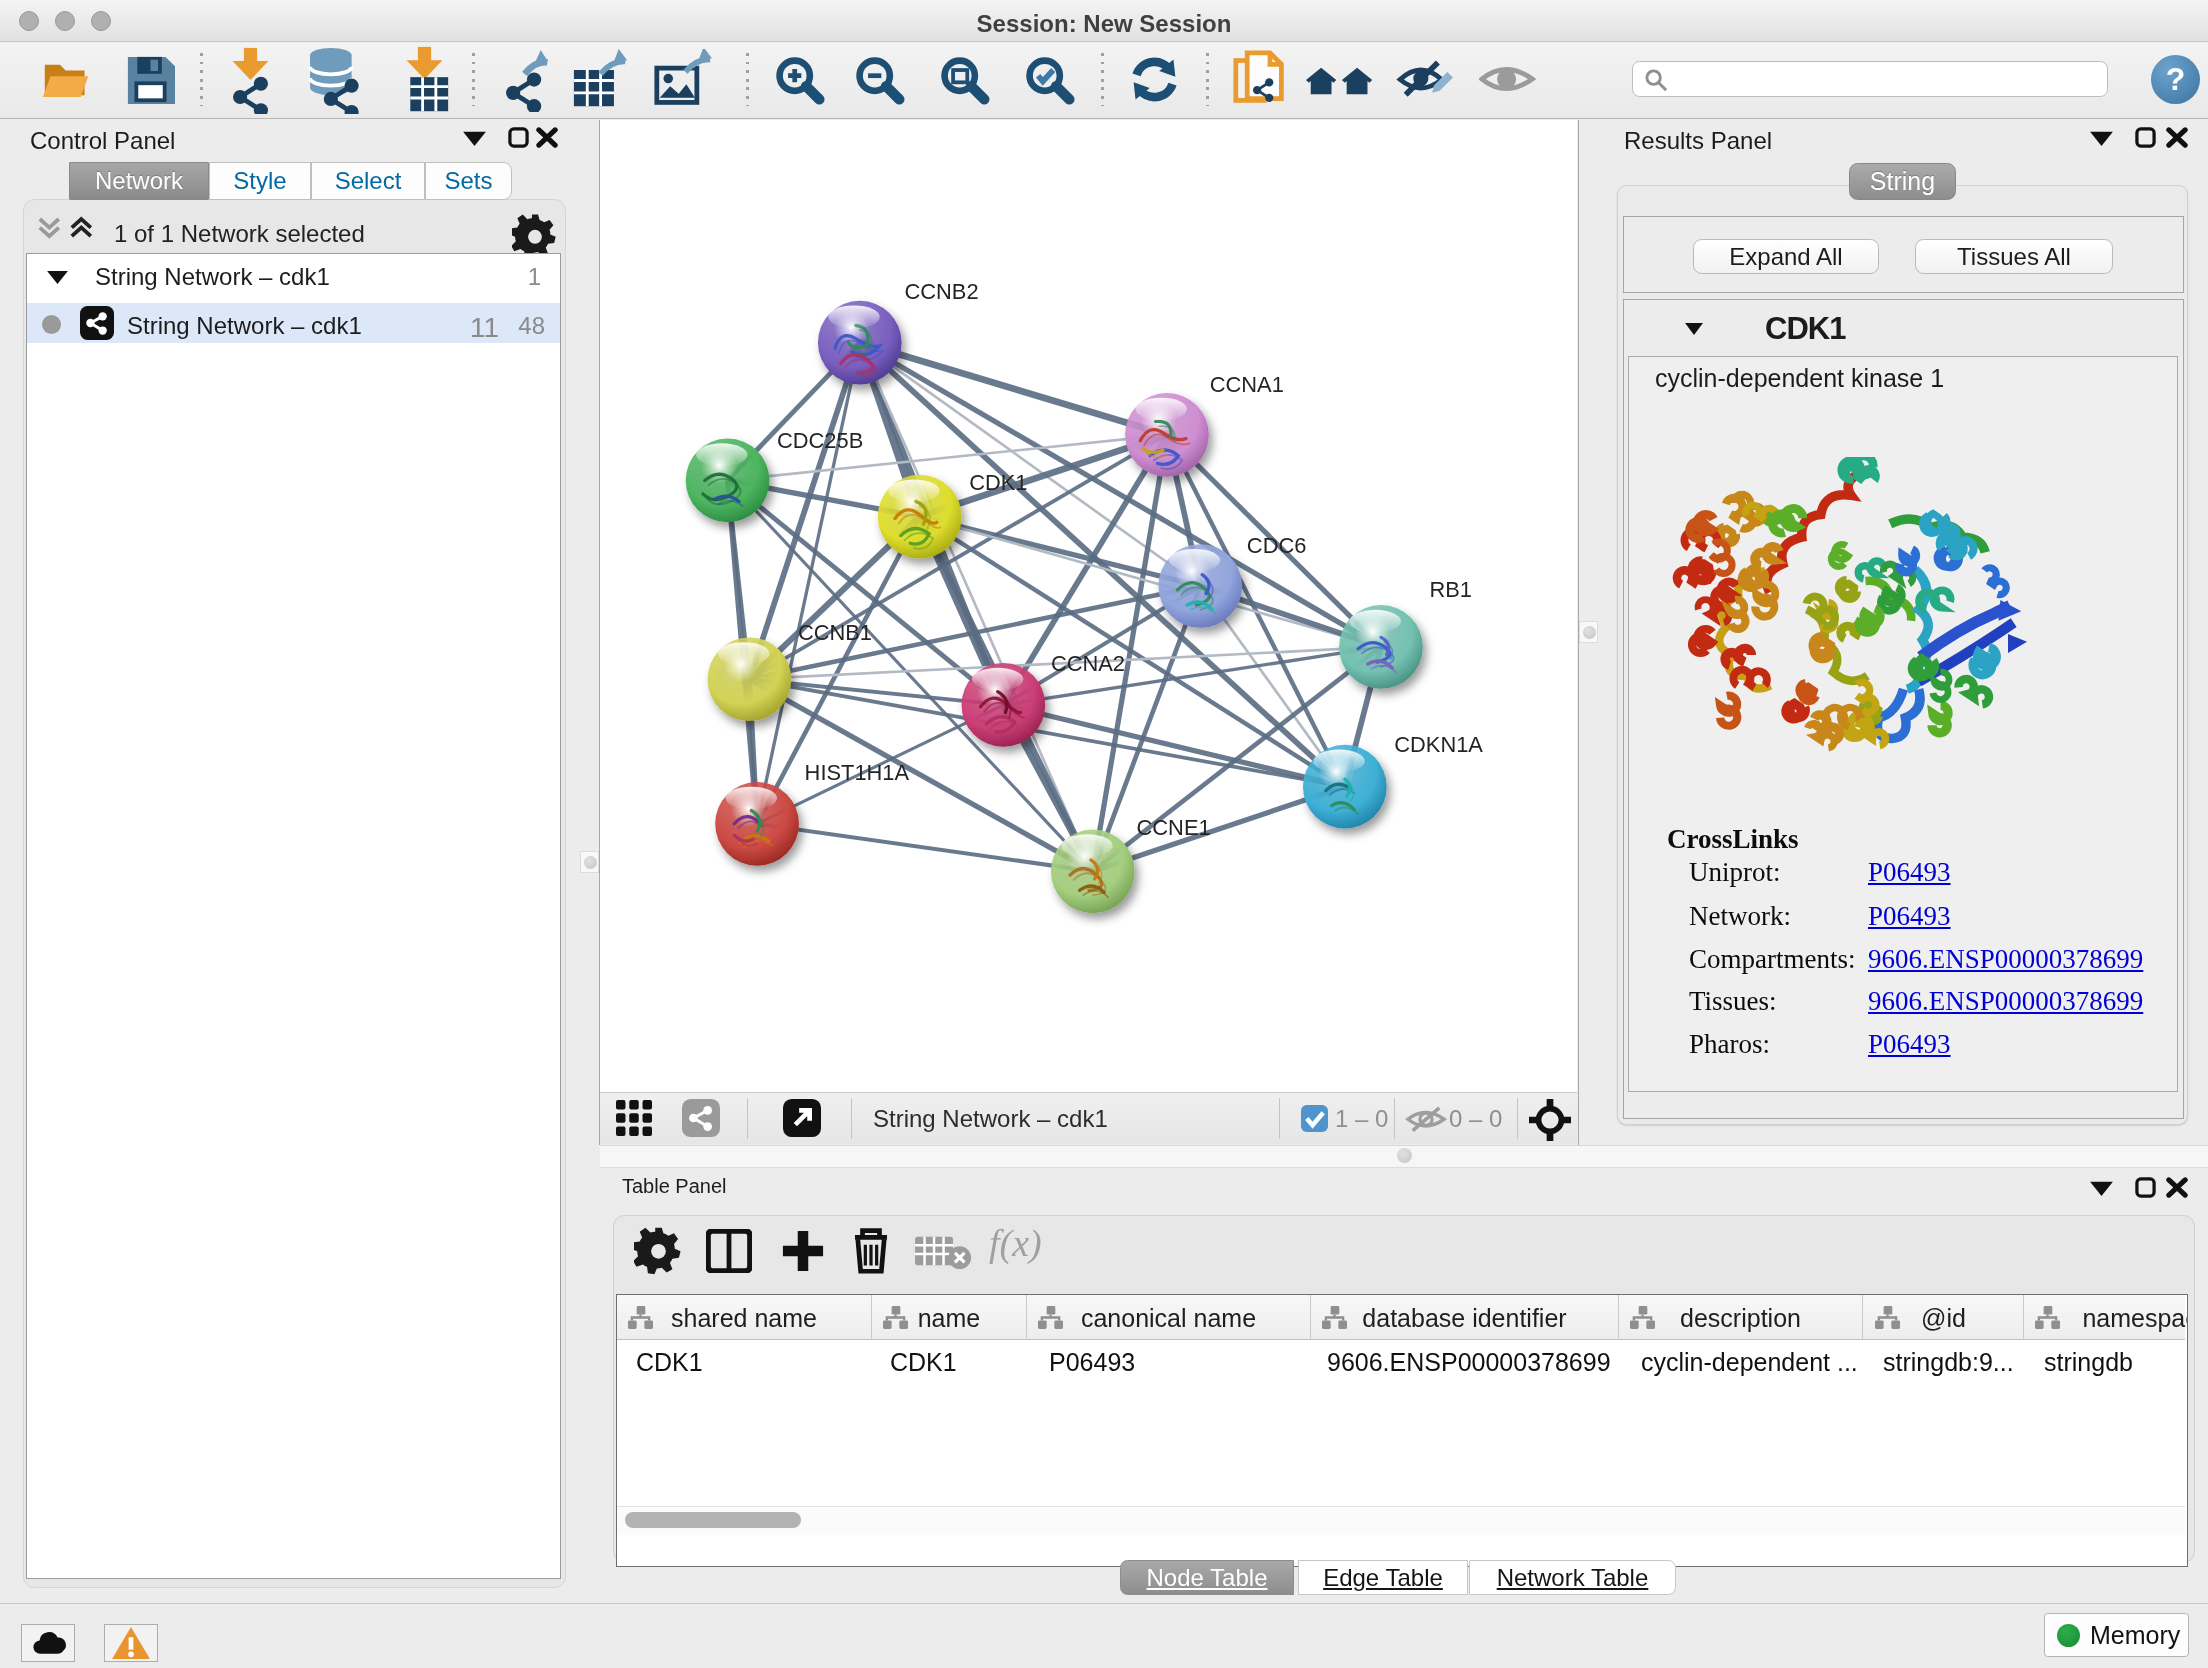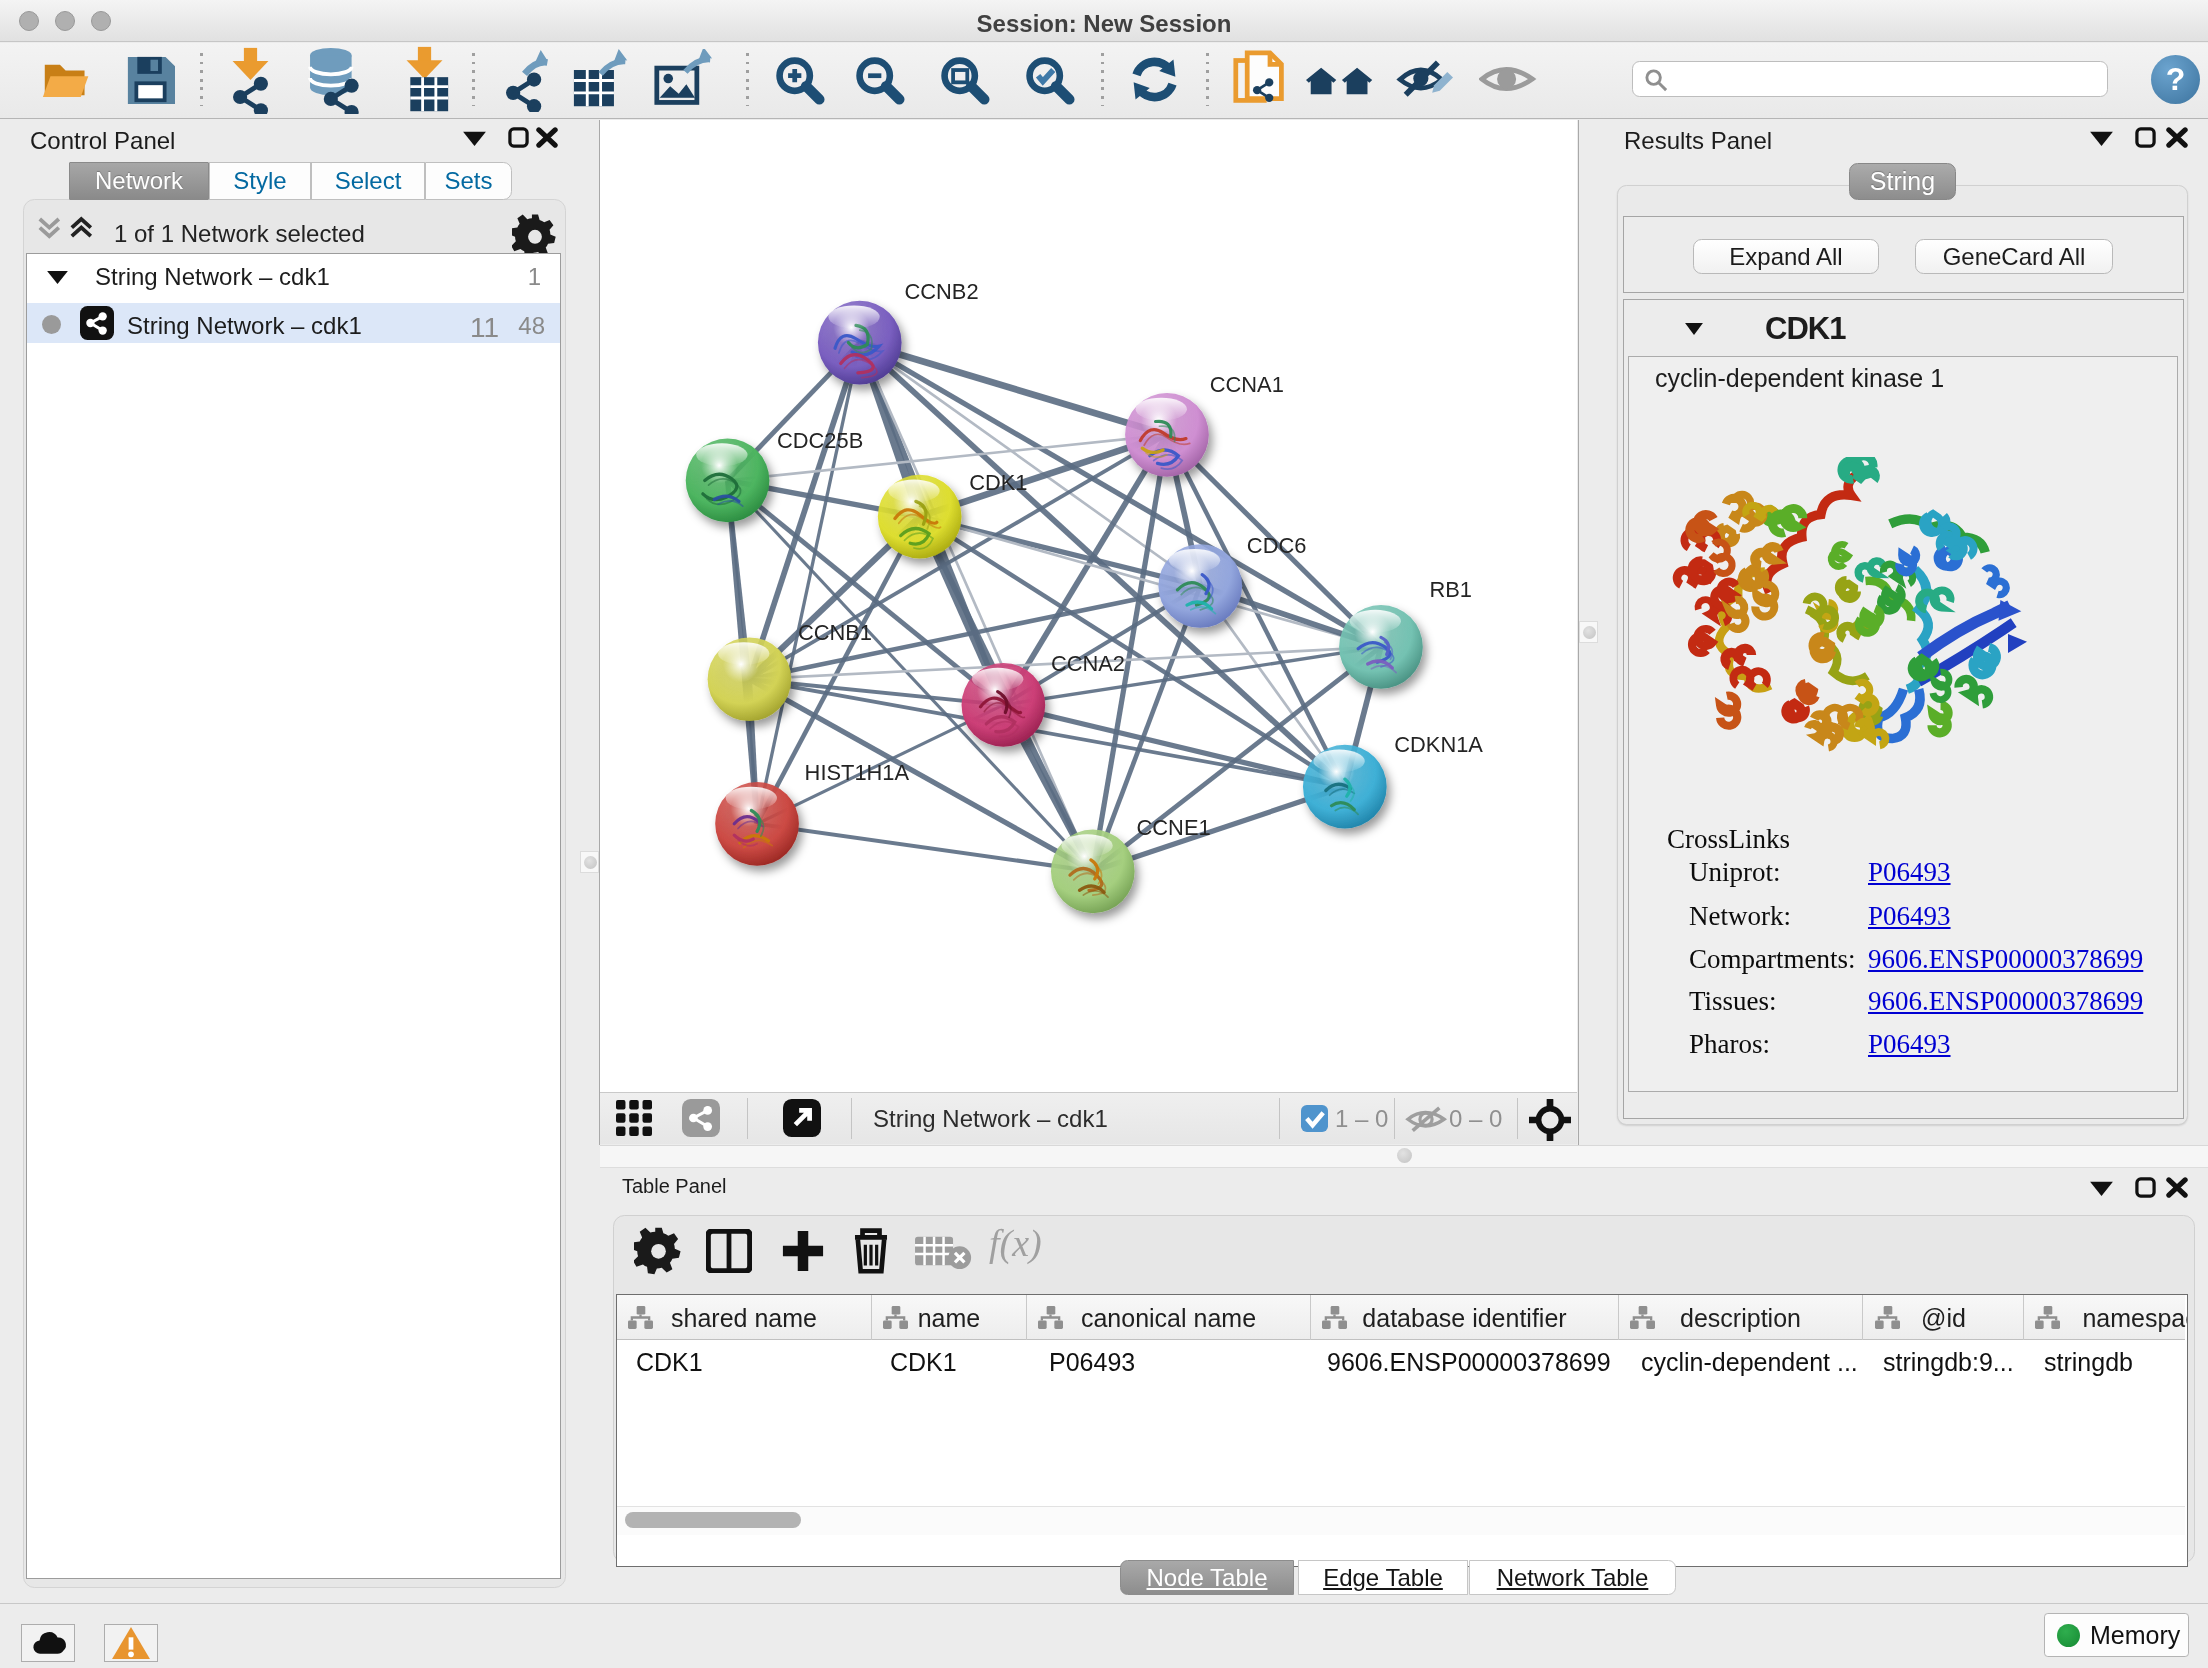--- a/index.html
+++ b/index.html
@@ -625,21 +625,21 @@
 <svg class="abs" style="left:2135px;top:127px" width="21" height="21" viewBox="0 0 22 22">
     <rect x="2" y="2" width="18" height="18" rx="4" fill="none" stroke="#111" stroke-width="3.4"></rect>
   </svg>
 <svg class="abs" style="left:2166px;top:127px" width="22" height="21" viewBox="0 0 23 22">
     <path d="M3 3 L20 19 M20 3 L3 19" stroke="#111" stroke-width="5.4" stroke-linecap="round"></path>
   </svg>
 <div class="abs" style="left:1617px;top:185px;width:571px;height:940px;box-shadow:0 1px 1.9px rgba(0,0,0,.12);background:#eaeaea;border:1px solid #d0d0d0;border-radius:9.5px"></div>
 <div class="abs" style="left:1849px;top:163px;width:107px;height:37px;background:linear-gradient(#ababab,#8d8d8d);border:1px solid #888;border-radius:8.6px;color:#fff;font-size:25px;text-align:center;line-height:35px;text-shadow:0 -1px 1px rgba(0,0,0,.25)">String</div>
 <div class="abs" style="left:1623px;top:216px;width:561px;height:77px;background:#ececec;border:1px solid #a5a5a5"></div>
 <div class="abs rbtn" style="left:1693px;top:239px;width:186px;height:35px;">Expand All</div>
-<div class="abs rbtn" style="left:1915px;top:239px;width:198px;height:35px;">GeneCard All</div>
+<div class="abs rbtn" style="left:1915px;top:239px;width:198px;height:35px;">Tissues All</div>
 <div class="abs" style="left:1623px;top:299px;width:561px;height:820px;background:#ececec;border:1px solid #a5a5a5"></div>
 <svg class="abs" style="left:1684px;top:321px" width="20" height="16" viewBox="0 0 21 17">
     <path d="M1 2 h19 l-9.5 13 Z" fill="#111"></path>
   </svg>
 <div class="abs" style="left:1765px;top:311px;font-size:31px;white-space:nowrap;font-weight:bold;letter-spacing:-1px">CDK1</div>
 <div class="abs" style="left:1628px;top:356px;width:550px;height:736px;background:#efefef;border:1px solid #ababab"></div>
 <div class="abs" style="left:1655px;top:364px;font-size:25px;white-space:nowrap;">cyclin-dependent kinase 1</div>
 <svg class="abs" style="left:1666px;top:457px" width="361" height="301" viewBox="0 0 380 316">
     <path d="M205 16 q-20 10 -10 24 q-28 -4 -32 20 q-22 2 -20 24 q-26 6 -20 28 q-24 10 -14 30" fill="none" stroke="#c32a12" stroke-width="10"></path>
     <path d="M104 120 q-30 0 -28 26 q-26 10 -12 32 q-18 18 4 30 q-8 24 18 22 q2 20 24 10" fill="none" stroke="#c8a014" stroke-width="9"></path>
@@ -700,21 +700,21 @@
     <path d="M175 283 a10 10 0 1 1 11 -4 l6 4 a10 10 0 1 1 10 -4" fill="none" stroke="#c8871a" stroke-width="7.8"></path>
     <path d="M202 284 a7 7 0 1 1 9 8 l6 4 a7 7 0 1 1 8 7" fill="none" stroke="#c3a514" stroke-width="8.3"></path>
     <path d="M39 84 a9 9 0 1 1 3 -12 l6 4 a9 9 0 1 1 2 -11" fill="none" stroke="#c75316" stroke-width="9.7"></path>
     <path d="M67 219 a7 7 0 1 1 9 -8 l6 4 a7 7 0 1 1 8 -7" fill="none" stroke="#c32a12" stroke-width="9.9"></path>
     <path d="M148 154 a9 9 0 1 1 6 10 l6 4 a9 9 0 1 1 6 9" fill="none" stroke="#97a315" stroke-width="8.3"></path>
     <path d="M188 112 a8 8 0 1 1 -2 -12 l6 4 a8 8 0 1 1 -2 -11" fill="none" stroke="#5aae28" stroke-width="7.1"></path>
     <path d="M201 141 a8 8 0 1 1 -9 -8 l6 4 a8 8 0 1 1 -8 -8" fill="none" stroke="#97a315" stroke-width="8.5"></path>
     <path d="M50 91 a9 9 0 1 1 -2 12 l6 4 a9 9 0 1 1 -1 11" fill="none" stroke="#c75316" stroke-width="7.4"></path>
     <path d="M156 275 a7 7 0 1 1 7 10 l6 4 a7 7 0 1 1 6 9" fill="none" stroke="#c8871a" stroke-width="9.8"></path>
   </svg>
-<div class="abs" style="left:1667px;top:824px;font-size:27px;white-space:nowrap;font-family:'Liberation Serif',serif;font-weight:normal;color:#0c0c0c">CrossLinks</div>
+<div class="abs" style="left:1667px;top:824px;font-size:27px;white-space:nowrap;font-family:'Liberation Serif',serif;font-weight:bold;color:#0c0c0c">CrossLinks</div>
 <div class="abs" style="left:1689px;top:857px;font-size:27px;white-space:nowrap;font-family:'Liberation Serif',serif;color:#0c0c0c">Uniprot:</div>
 <div class="abs" style="left:1868px;top:857px;font-size:27px;white-space:nowrap;font-family:'Liberation Serif',serif"><a href="#">P06493</a></div>
 <div class="abs" style="left:1689px;top:901px;font-size:27px;white-space:nowrap;font-family:'Liberation Serif',serif;color:#0c0c0c">Network:</div>
 <div class="abs" style="left:1868px;top:901px;font-size:27px;white-space:nowrap;font-family:'Liberation Serif',serif"><a href="#">P06493</a></div>
 <div class="abs" style="left:1689px;top:944px;font-size:27px;white-space:nowrap;font-family:'Liberation Serif',serif;color:#0c0c0c">Compartments:</div>
 <div class="abs" style="left:1868px;top:944px;font-size:27px;white-space:nowrap;font-family:'Liberation Serif',serif"><a href="#">9606.ENSP00000378699</a></div>
 <div class="abs" style="left:1689px;top:986px;font-size:27px;white-space:nowrap;font-family:'Liberation Serif',serif;color:#0c0c0c">Tissues:</div>
 <div class="abs" style="left:1868px;top:986px;font-size:27px;white-space:nowrap;font-family:'Liberation Serif',serif"><a href="#">9606.ENSP00000378699</a></div>
 <div class="abs" style="left:1689px;top:1029px;font-size:27px;white-space:nowrap;font-family:'Liberation Serif',serif;color:#0c0c0c">Pharos:</div>
 <div class="abs" style="left:1868px;top:1029px;font-size:27px;white-space:nowrap;font-family:'Liberation Serif',serif"><a href="#">P06493</a></div>

